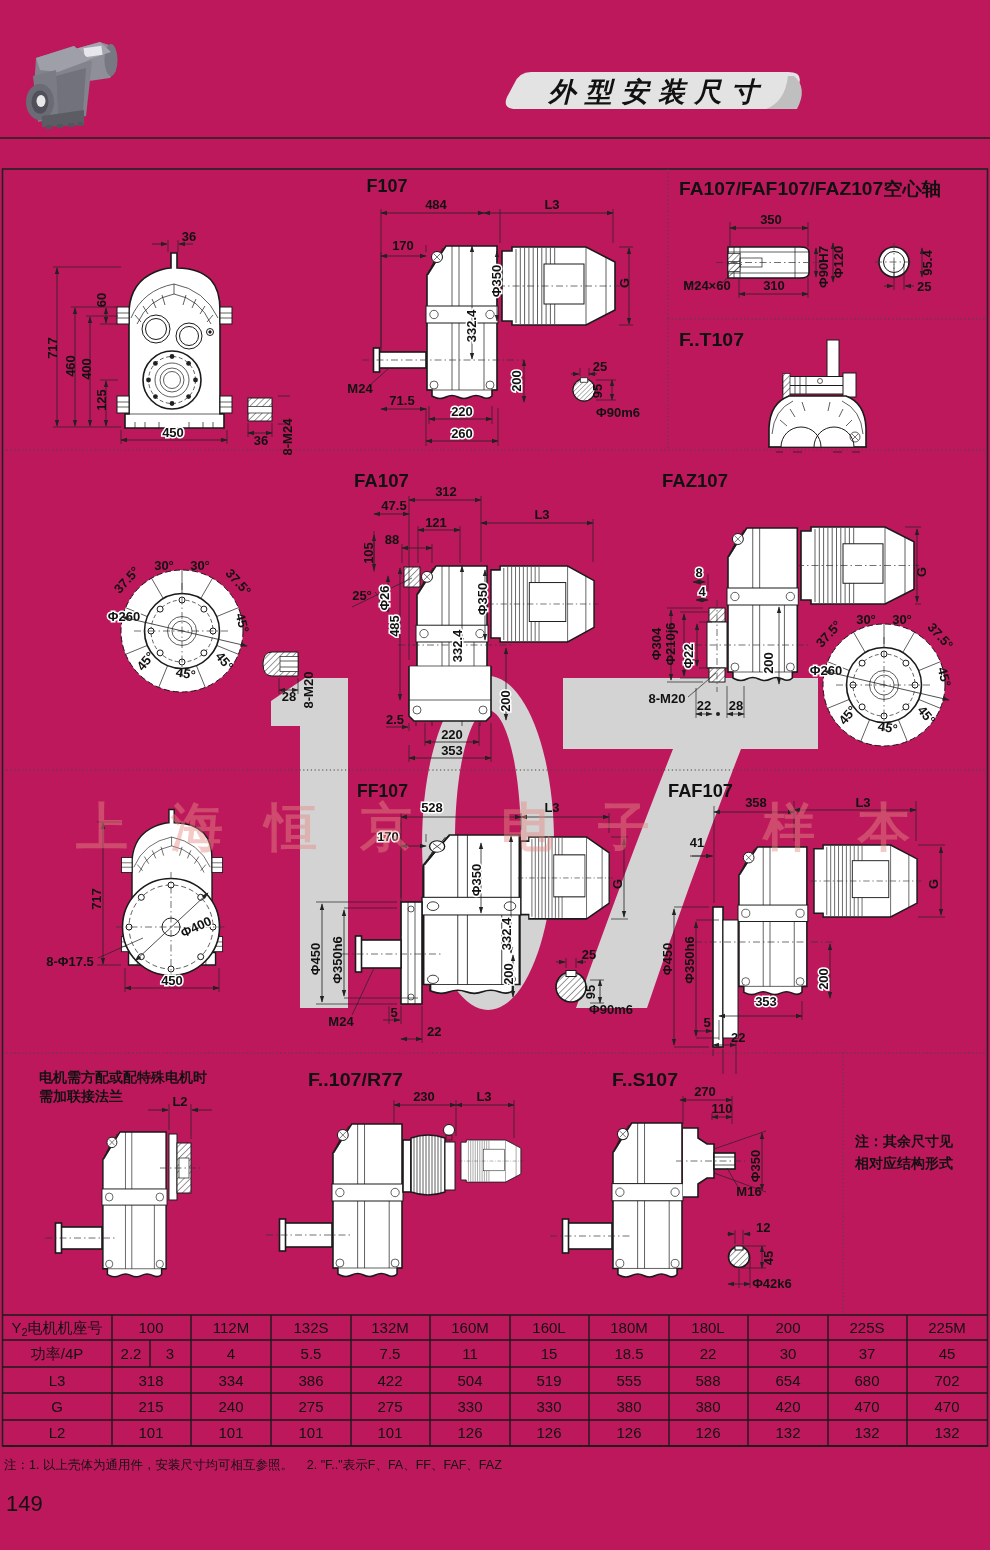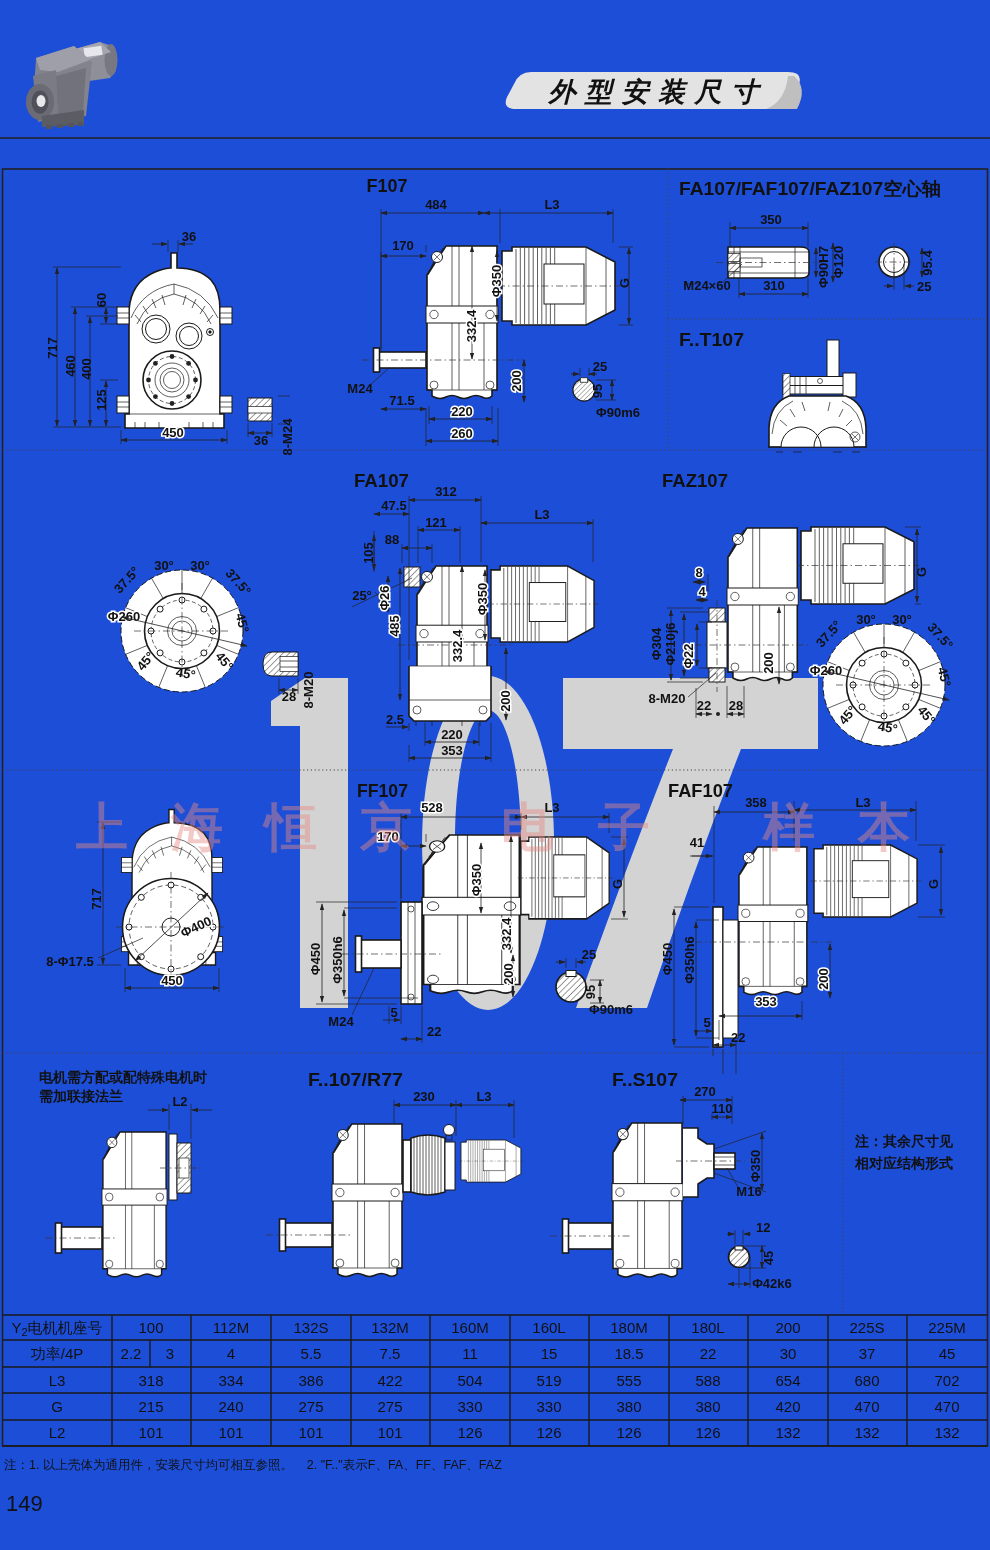--- a/index.html
+++ b/index.html
@@ -1,16 +1,16 @@
 <!DOCTYPE html>
 <html><head>
 <meta charset="utf-8">
 <style>
 html,body{margin:0;padding:0;background:#fff;}
-#page{position:relative;width:990px;height:1550px;background:#1d4ed8;overflow:hidden;
+#page{position:relative;width:990px;height:1550px;background:#be185d;overflow:hidden;
 font-family:"Liberation Sans",sans-serif;}
 svg{position:absolute;left:0;top:0;}
 text{font-family:"Liberation Sans",sans-serif;fill:#111;}
 .d{font-size:13px;font-weight:bold;}
 .lbl{font-size:18px;font-weight:bold;}
 .cn{font-size:14px;font-weight:bold;}
 .tb{font-size:15px;}
 .nt{font-size:12.5px;}
 .dim{stroke:#222;stroke-width:.8;fill:none;}
 .ext{stroke:#222;stroke-width:.7;fill:none;}

